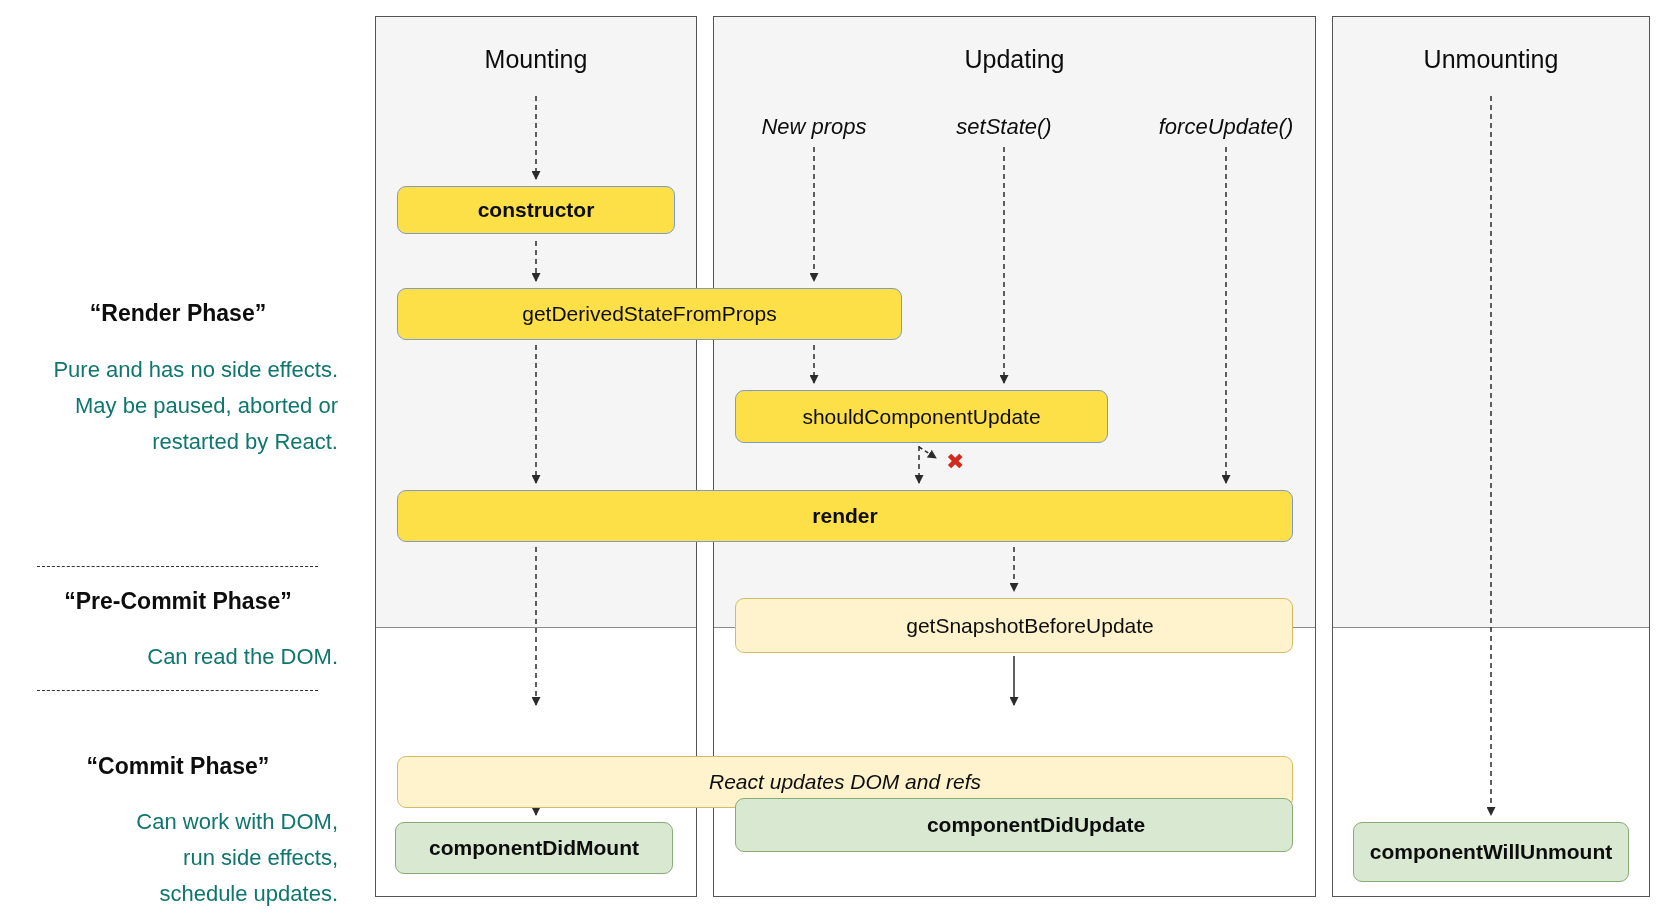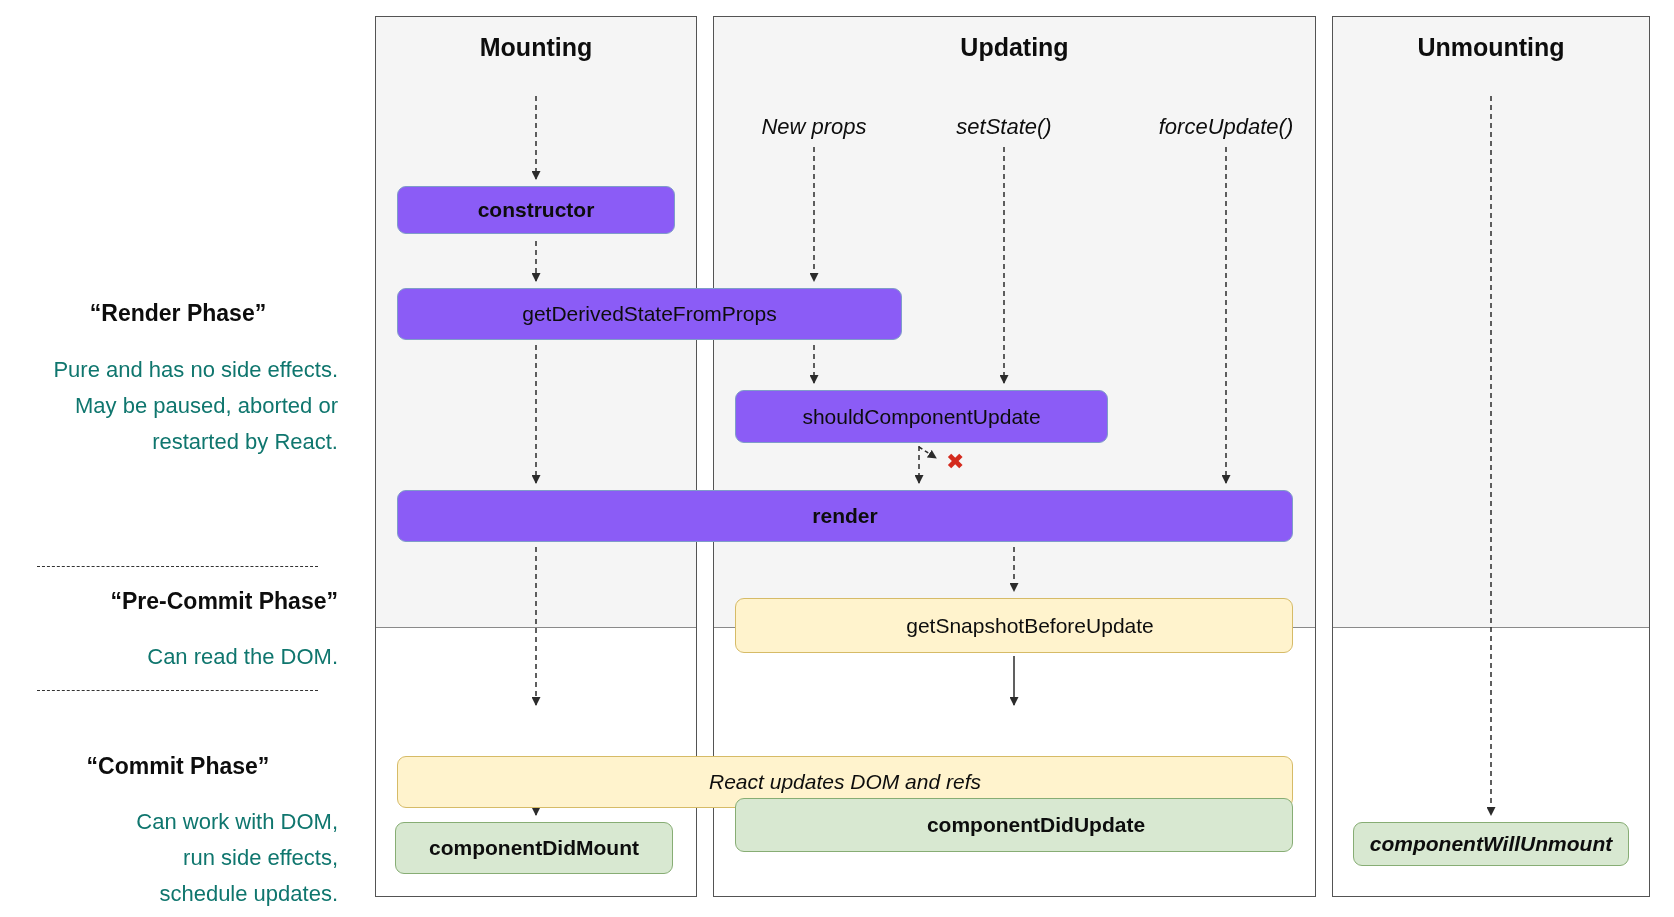--- a/index.html
+++ b/index.html
@@ -4,25 +4,25 @@
 <style>
   html,body{margin:0;padding:0;background:#ffffff;}
   #stage{
     position:relative;width:1674px;height:917px;overflow:hidden;
     font-family:"Liberation Sans","DejaVu Sans",sans-serif;color:#111;background:#ffffff;
   }
   
   .panel{position:absolute;box-sizing:border-box;border:1px solid #545454;background:#ffffff;}
   .panel-gray{position:absolute;left:0;top:0;width:100%;box-sizing:border-box;
     background:#f5f5f5;border-bottom:1px solid #8a8a8a;}
-  .panel-title{position:absolute;text-align:center;font-size:25px;font-weight:bold;color:#0d0d0d;}
+  .panel-title{position:absolute;text-align:center;font-size:25px;font-weight:normal;color:#0d0d0d;margin-top:12px;}
   
   .box{position:absolute;box-sizing:border-box;display:flex;align-items:center;justify-content:center;
     border-radius:9px;font-size:21px;color:#0d0d0d;z-index:3;text-align:center;}
-  .box.blue{background:#8b5cf6;border:1.6px solid #7f9cc9;}
+  .box.blue{background:#fde047;border:1.6px solid #7f9cc9;}
   .box.yellow{background:#fff3cd;border:1.6px solid #d6bb67;}
   .box.green{background:#d8e8d1;border:1.6px solid #87ad74;}
   .bold{font-weight:bold;}
   .italic{font-style:italic;margin-top:44px;}
   
   .phase-title{position:absolute;width:320px;text-align:center;font-size:23px;font-weight:bold;color:#0d0d0d;}
   .phase-desc{position:absolute;width:320px;text-align:right;font-size:22px;line-height:36px;
     color:#0f766e;white-space:pre-line;}
   .phase-divider{position:absolute;height:0;border-top:1.7px dashed #333;}
   
@@ -54,21 +54,21 @@
 
   <div class="trigger" style="left:704px;top:114px;">New props</div>
   <div class="trigger" style="left:894px;top:114px;">setState()</div>
   <div class="trigger" style="left:1116px;top:114px;">forceUpdate()</div>
 
   <div class="phase-title" style="left:18px;top:300px;">“Render Phase”</div>
   <div class="phase-desc" style="left:18px;top:352px;">Pure and has no side effects.
 May be paused, aborted or
 restarted by React.</div>
   <div class="phase-divider" style="left:37px;top:566px;width:281px;"></div>
-  <div class="phase-title" style="left:18px;top:588px;text-align:right;">“Pre-Commit Phase”</div>
+  <div class="phase-title" style="left:18px;top:588px;">“Pre-Commit Phase”</div>
   <div class="phase-desc" style="left:18px;top:639px;">Can read the DOM.</div>
   <div class="phase-divider" style="left:37px;top:690px;width:281px;"></div>
   <div class="phase-title" style="left:18px;top:753px;">“Commit Phase”</div>
   <div class="phase-desc" style="left:18px;top:804px;">Can work with DOM,
 run side effects,
 schedule updates.</div>
 
   <svg id="arrows" width="1674" height="917" viewBox="0 0 1674 917">
     <defs>
       <marker id="ah" markerWidth="10" markerHeight="9" refX="8" refY="4.5" orient="auto" markerUnits="userSpaceOnUse">
@@ -107,15 +107,15 @@
   <div class="box blue bold" style="left:397px;top:490px;width:896px;height:52px;">render</div>
 
   <div class="box yellow" style="left:735px;top:598px;width:558px;height:55px;padding-left:32px;">getSnapshotBeforeUpdate</div>
 
   <div class="box yellow italic" style="left:397px;top:712px;width:896px;height:52px;">React updates DOM and refs</div>
 
   <div class="box green bold" style="left:395px;top:822px;width:278px;height:52px;">componentDidMount</div>
 
   <div class="box green bold" style="left:735px;top:798px;width:558px;height:54px;padding-left:44px;">componentDidUpdate</div>
 
-  <div class="box green bold" style="left:1353px;top:822px;width:276px;height:44px;font-style:italic;">componentWillUnmount</div>
+  <div class="box green bold" style="left:1353px;top:822px;width:276px;height:60px;">componentWillUnmount</div>
 
 </div>
 
 </body></html>

